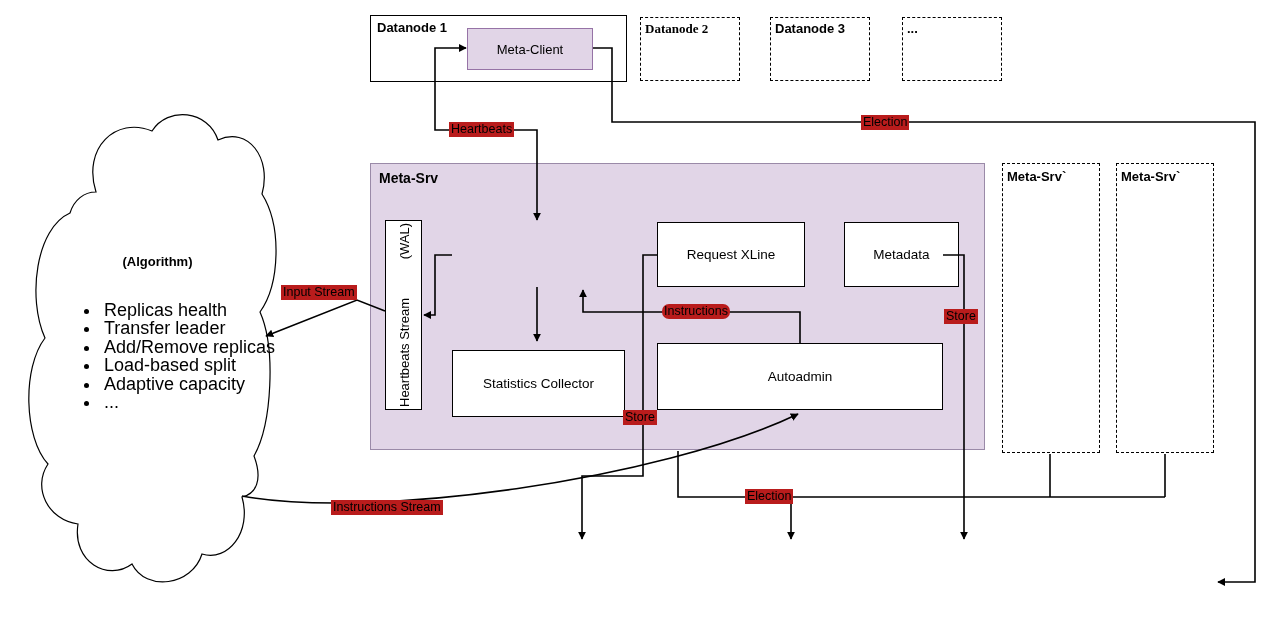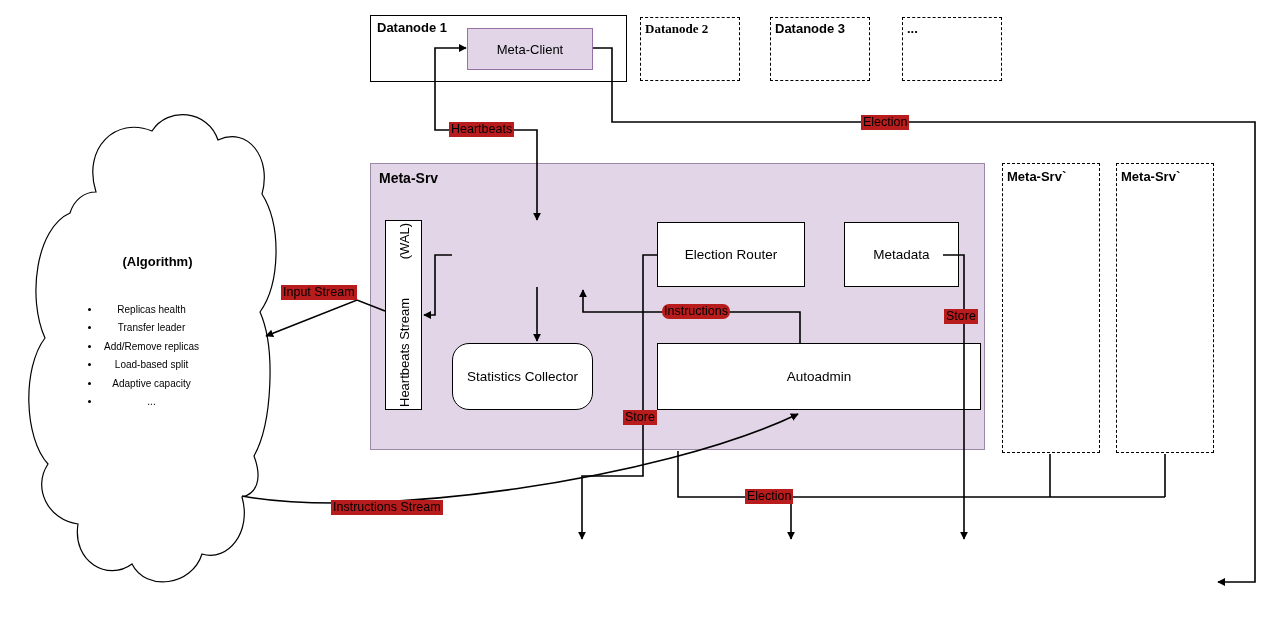--- a/index.html
+++ b/index.html
@@ -18,21 +18,21 @@
   #edges{position:absolute;left:0;top:0;z-index:2;pointer-events:none;}
   .edge-label{position:absolute;z-index:3;background:#b91c1c;font-size:12.5px;line-height:15px;
     padding:0 2px;white-space:nowrap;}
   .wal-text{position:absolute;left:50%;top:50%;width:184px;
     transform:translate(-50%,-50%) rotate(-90deg);
     display:flex;justify-content:space-between;align-items:center;
     font-size:13px;white-space:nowrap;}
   #cloud-title{position:absolute;left:55px;top:253px;width:205px;z-index:3;
     text-align:center;font-weight:bold;font-size:13px;line-height:17px;}
   #cloud-bullets{position:absolute;left:84px;top:301px;z-index:3;margin:0;
-    padding-left:17px;font-size:10px;text-align:center;}
+    padding-left:17px;font-size:18px;}
   #cloud-bullets li{line-height:18.4px;padding-left:3px;}
   #etcd .center-label{font-size:14px;}
 </style>
 </head>
 <body>
 
 <div id="canvas">
 
   <div class="box" style="left:370px;top:15px;width:257px;height:67px;">
     <div class="corner-label">Datanode 1</div>
@@ -54,29 +54,29 @@
     <div class="corner-label lg" style="top:6px;left:8px;">Meta-Srv</div>
   </div>
 
   <div class="box" style="left:385px;top:220px;width:37px;height:190px;">
     <div class="wal-text">
       <span>Heartbeats Stream</span>
       <span>(WAL)</span>
     </div>
   </div>
   <div class="box" style="left:657px;top:222px;width:148px;height:65px;">
-    <div class="center-label">Election Router</div>
+    <div class="center-label">Request XLine</div>
   </div>
   <div class="box" style="left:844px;top:222px;width:115px;height:65px;">
     <div class="center-label">Metadata</div>
   </div>
-  <div class="box" style="left:452px;top:343px;width:141px;height:67px;border-radius:17px;">
+  <div class="box" style="left:452px;top:350px;width:173px;height:67px;">
     <div class="center-label">Statistics Collector</div>
   </div>
-  <div class="box" style="left:657px;top:343px;width:324px;height:67px;">
+  <div class="box" style="left:657px;top:343px;width:286px;height:67px;">
     <div class="center-label">Autoadmin</div>
   </div>
 
   <div class="box dashed" style="left:1002px;top:163px;width:98px;height:290px;">
     <div class="corner-label" style="top:5px;left:4px;">Meta-Srv`</div>
   </div>
   <div class="box dashed" style="left:1116px;top:163px;width:98px;height:290px;">
     <div class="corner-label" style="top:5px;left:4px;">Meta-Srv`</div>
   </div>
 

